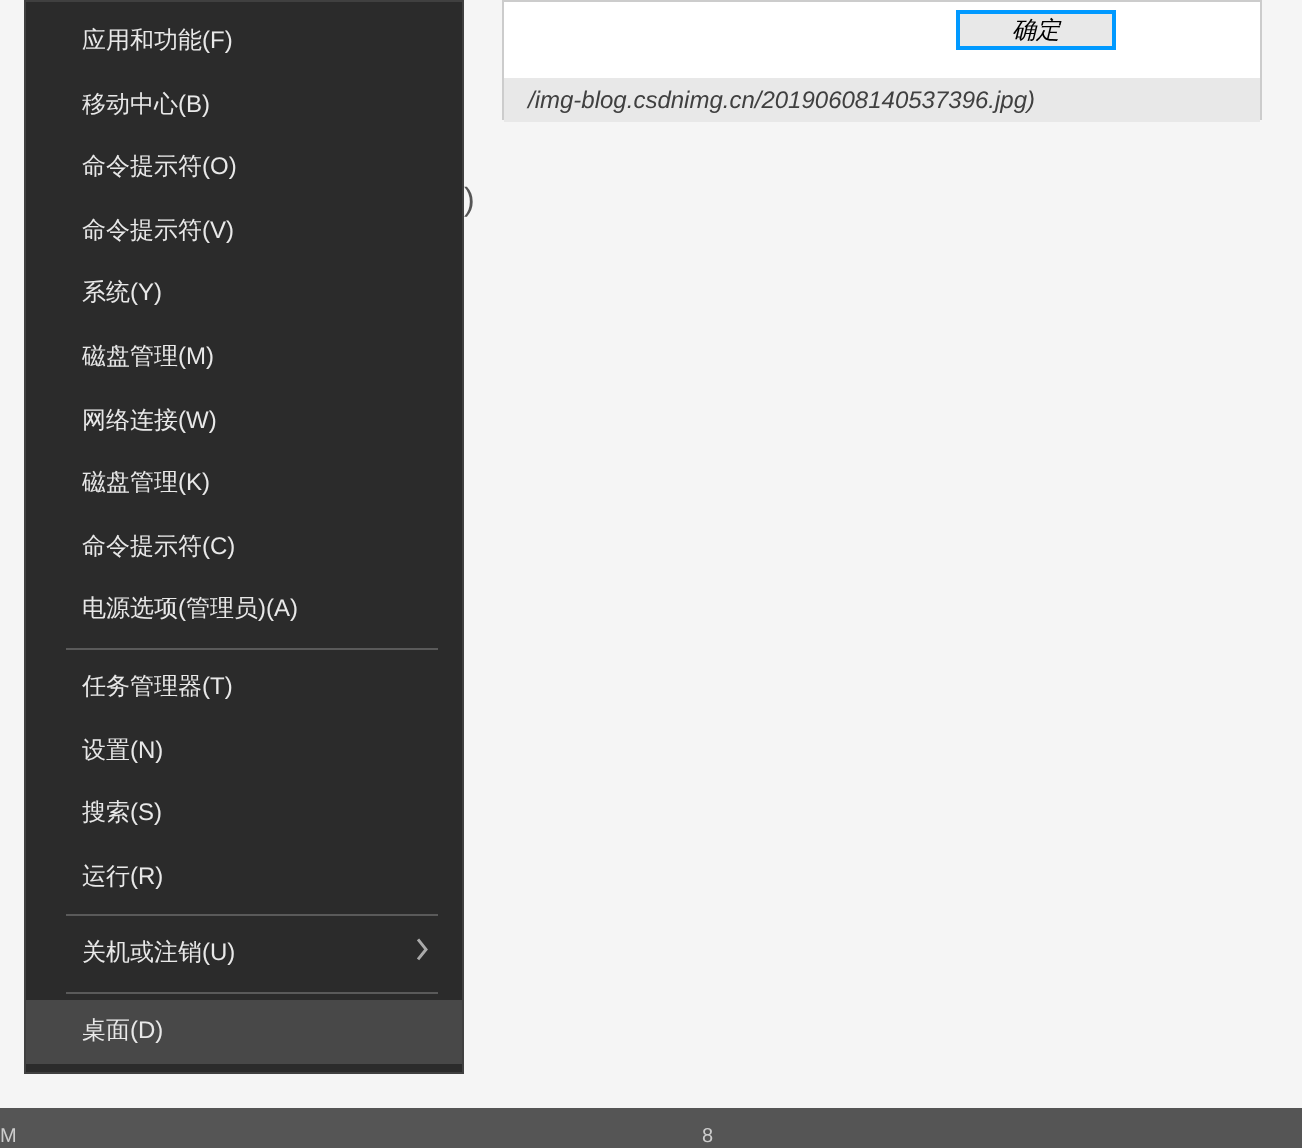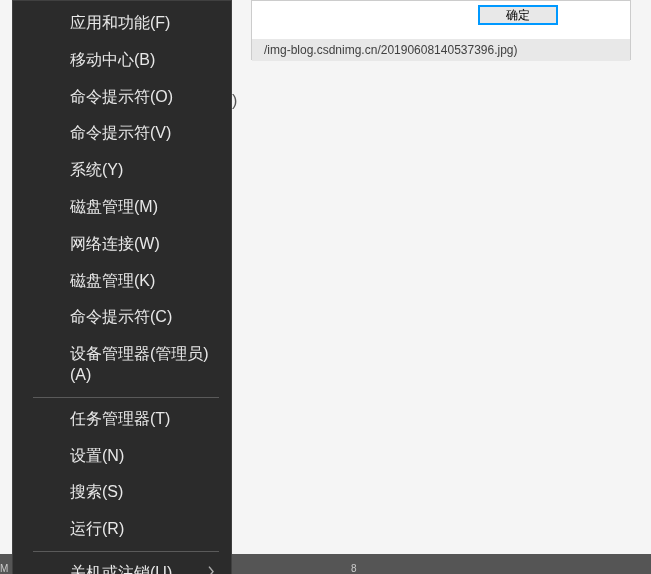--- a/index.html
+++ b/index.html
@@ -18,25 +18,24 @@
       width: 220px;
       background: #2b2b2b;
       border: 1px solid #404040;
       z-index: 100;
       padding-top: 4px;
       padding-bottom: 4px;
     }
     .menu-item {
       padding: 8px 16px 8px 28px;
       color: #e8e8e8;
-      font-size: 16px;
+      font-size: 12px;
       cursor: default;
       position: relative;
       line-height: 1.3;
-      margin-left: 29px;
     }
     .menu-item.highlighted {
       background: #484848;
     }
     .separator {
       height: 1px;
       background: #5a5a5a;
       margin: 3px 12px 3px 20px;
     }
     .submenu-arrow {
@@ -48,20 +47,21 @@
     }
     .dialog {
       position: absolute;
       right: 20px;
       top: 0;
       width: 380px;
       height: 60px;
       background: #fff;
       border: 1px solid #ccc;
       z-index: 50;
+      font-style: italic;
     }
     .dialog-url-row {
       position: absolute;
       left: 0;
       top: 38px;
       width: 100%;
       background: #e8e8e8;
       padding: 4px 12px;
       color: #404040;
       font-size: 12px;
@@ -117,21 +117,21 @@
 <div class="context-menu">
   <div class="menu-item">应用和功能(F)</div>
   <div class="menu-item">移动中心(B)</div>
   <div class="menu-item">命令提示符(O)</div>
   <div class="menu-item">命令提示符(V)</div>
   <div class="menu-item">系统(Y)</div>
   <div class="menu-item">磁盘管理(M)</div>
   <div class="menu-item">网络连接(W)</div>
   <div class="menu-item">磁盘管理(K)</div>
   <div class="menu-item">命令提示符(C)</div>
-  <div class="menu-item">设备管理器(管理员)(A)</div>
+  <div class="menu-item">电源选项(管理员)(A)</div>
 
   <div class="separator"></div>
 
   <div class="menu-item">任务管理器(T)</div>
   <div class="menu-item">设置(N)</div>
   <div class="menu-item">搜索(S)</div>
   <div class="menu-item">运行(R)</div>
 
   <div class="separator"></div>
 

